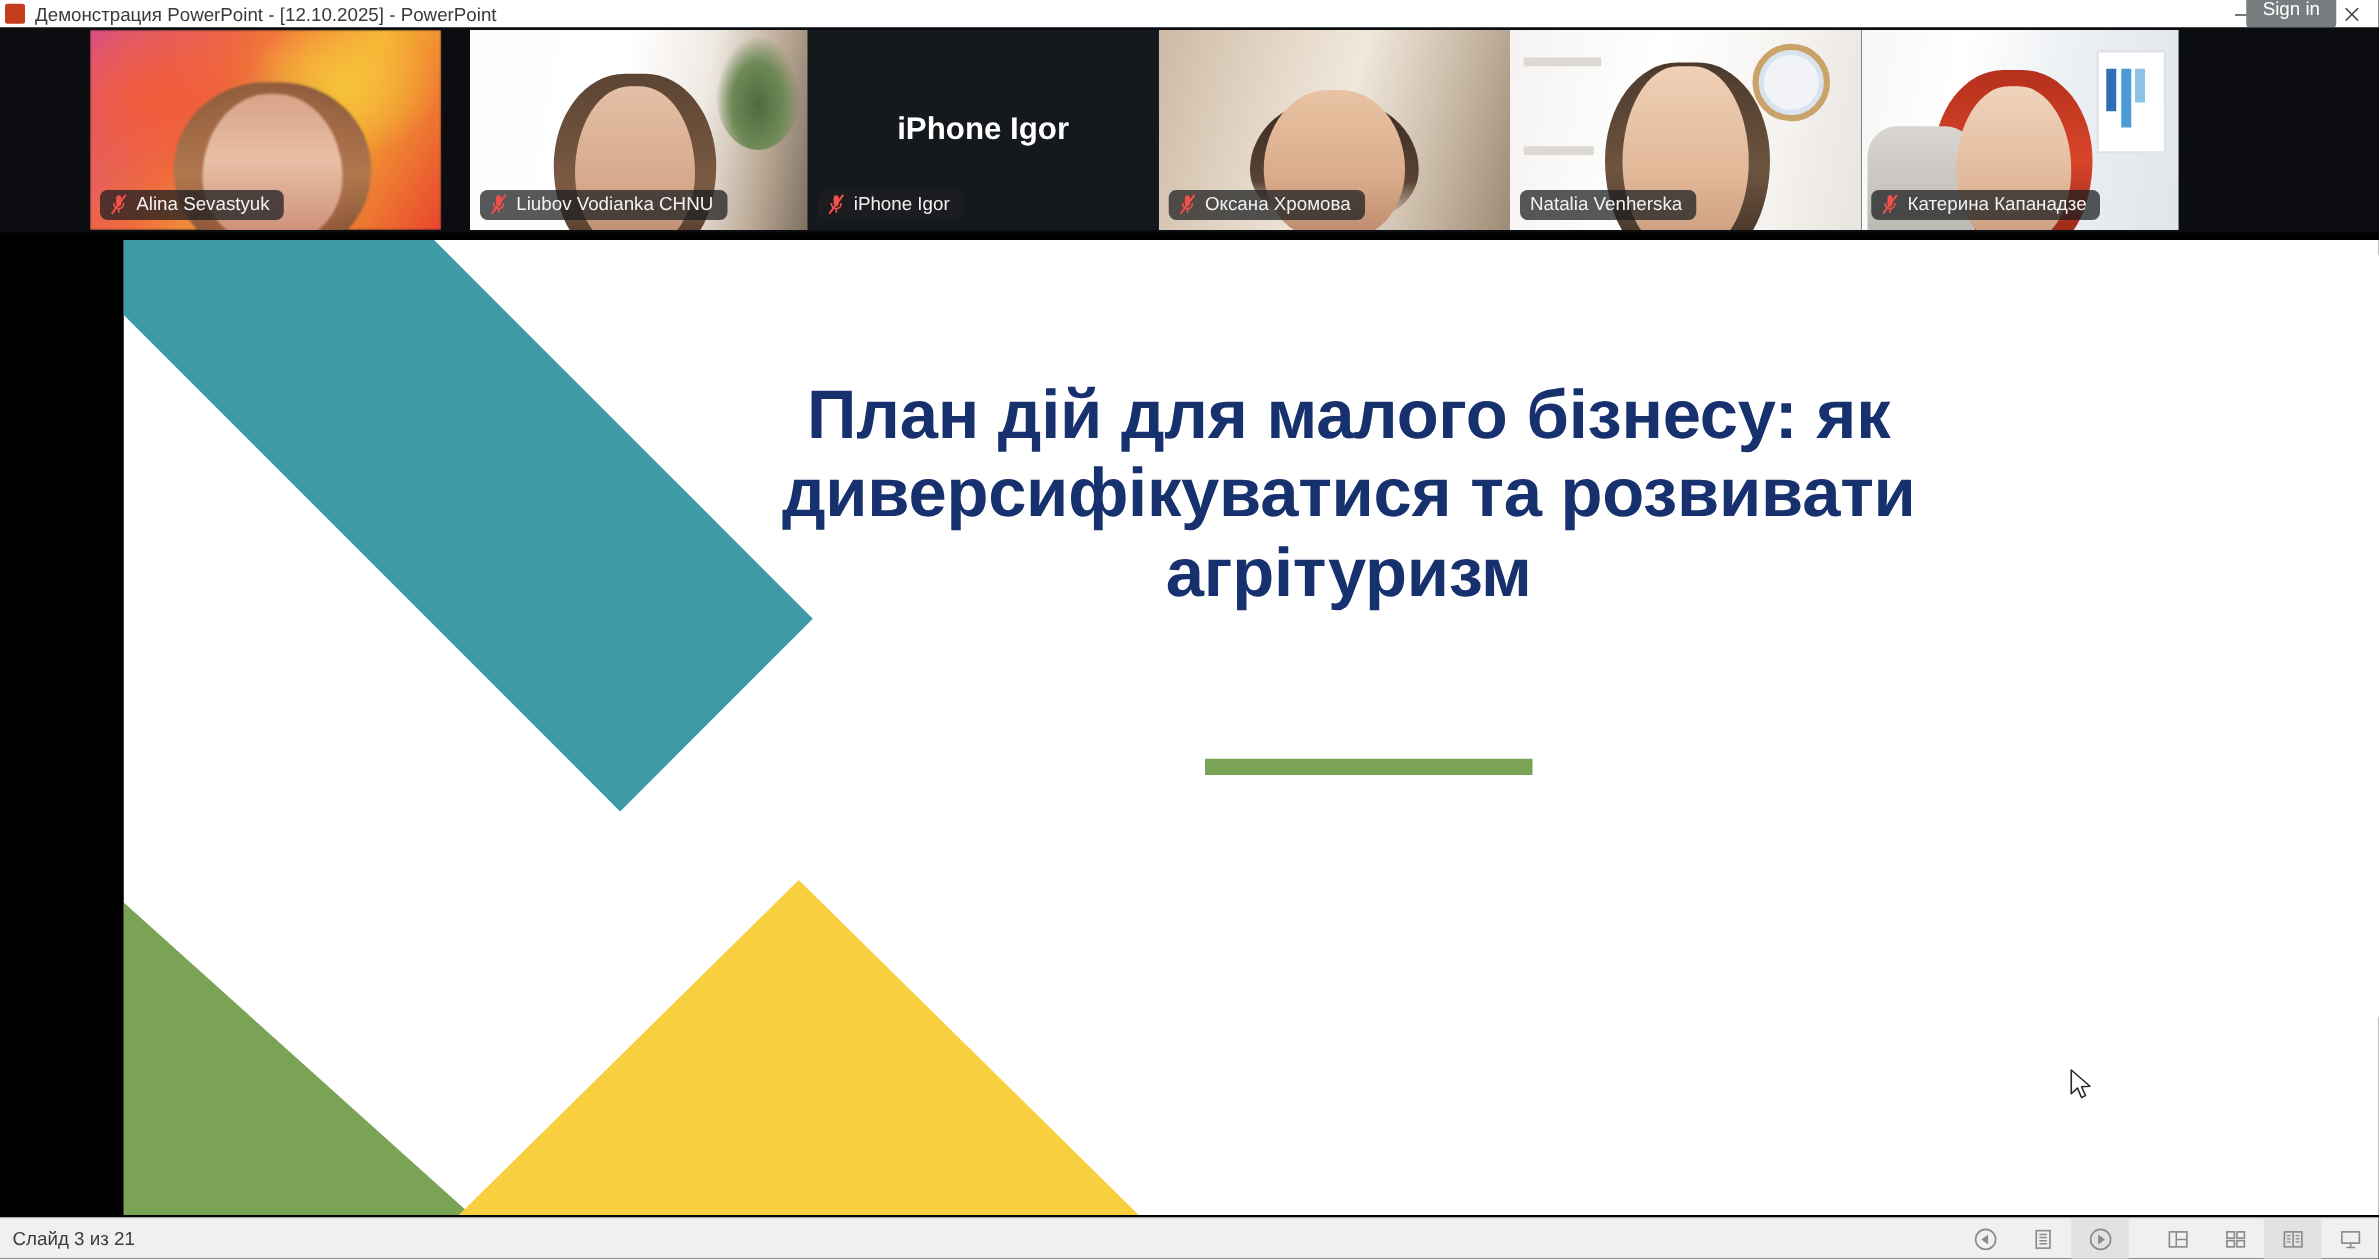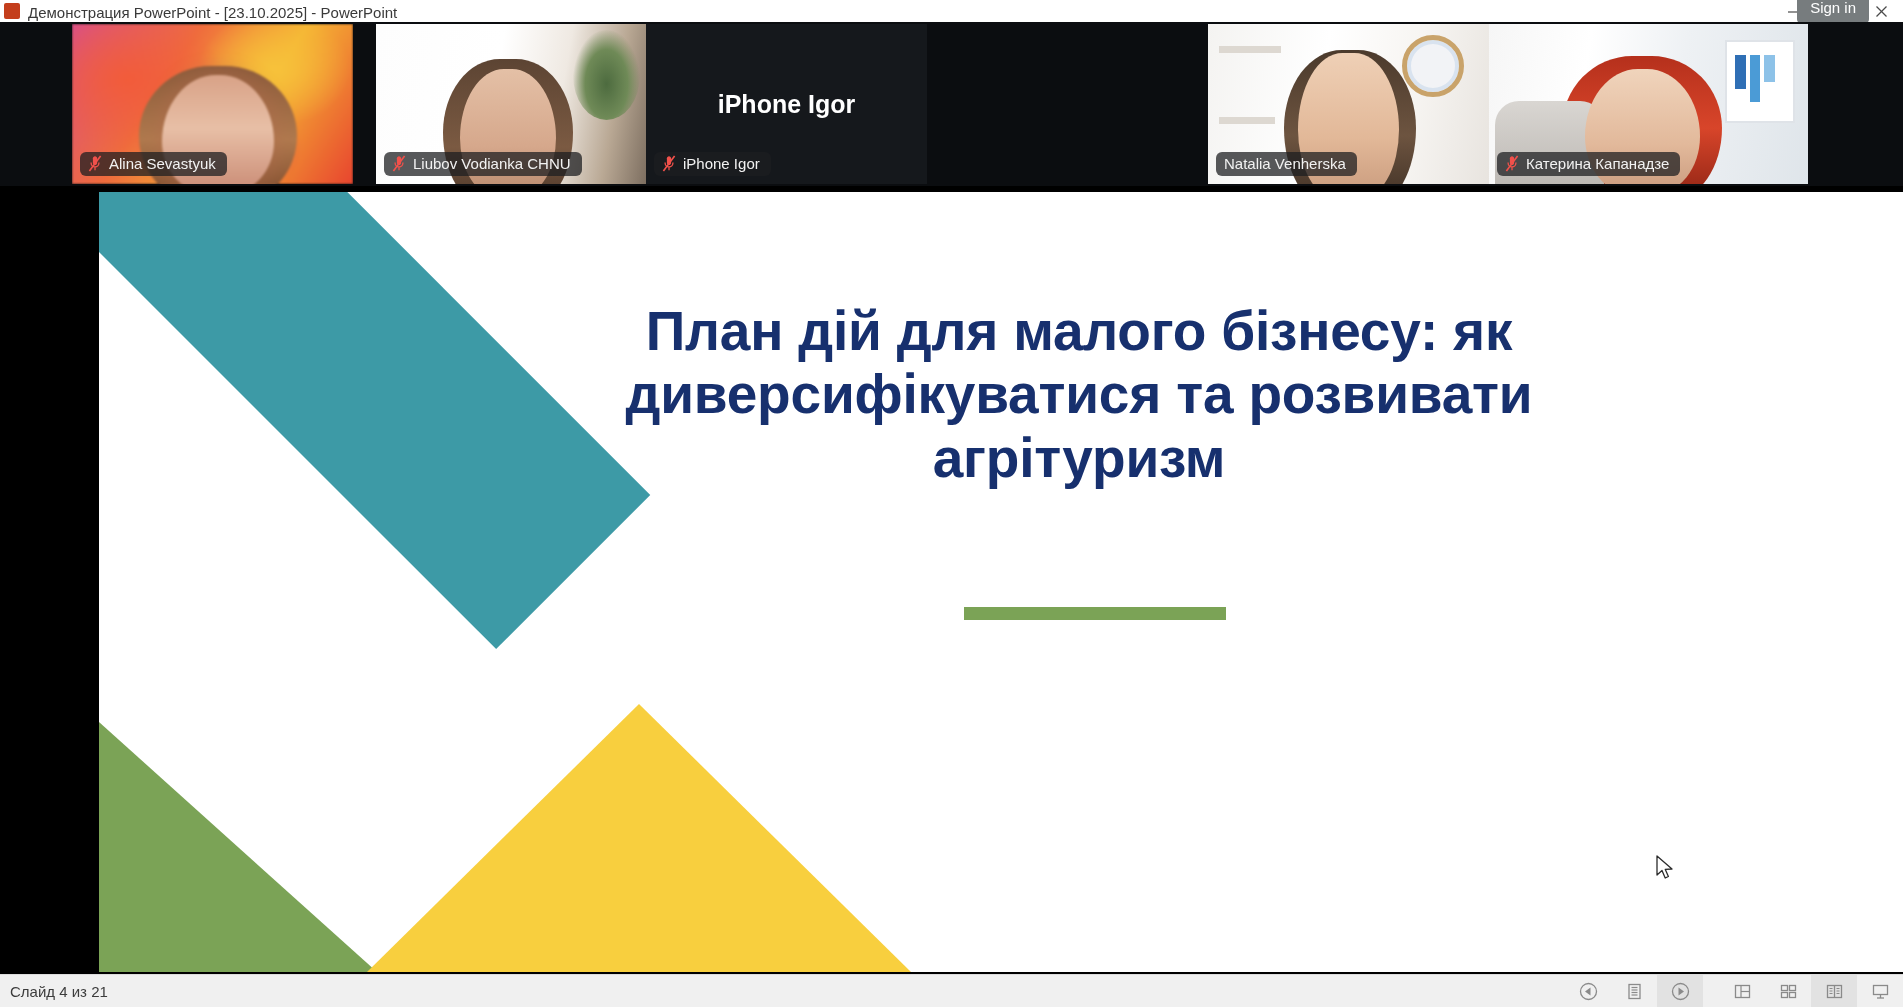--- a/index.html
+++ b/index.html
@@ -235,21 +235,21 @@
 
   #cursor { position:absolute; left:1656px; top:855px; width:20px; height:28px; pointer-events:none; }
 </style>
 </head>
 <body>
 
 <div id="app">
 
   <div id="titlebar">
     <span class="ppt-badge"></span>
-    <span class="tb-text">Демонстрация PowerPoint - [23.10.2025] - PowerPoint</span>
+    <span class="tb-text">Демонстрация PowerPoint - [12.10.2025] - PowerPoint</span>
 
     <div id="winbtns">
       <div class="wb">
         <svg width="13" height="13" viewBox="0 0 13 13">
             <line x1="1" y1="7" x2="12" y2="7" stroke="#4a4a4a" stroke-width="1.2"></line>
           </svg>
       </div>
       <div class="wb">
         <svg width="13" height="13" viewBox="0 0 13 13">
           <rect x="1.5" y="3.5" width="7.5" height="7.5" fill="none" stroke="#4a4a4a" stroke-width="1.2"></rect>
@@ -308,35 +308,50 @@
         <svg class="mic-muted" viewBox="0 0 14 17">
           <path d="M7 1.2c-1.2 0-2.1 1-2.1 2.1v4.6c0 1.2 1 2.1 2.1 2.1s2.1-1 2.1-2.1V3.3C9.1 2.2 8.2 1.2 7 1.2z" fill="#f2514b"></path>
           <path d="M3.1 7.4v.6c0 2.1 1.7 3.9 3.9 3.9s3.9-1.7 3.9-3.9v-.6" fill="none" stroke="#f2514b" stroke-width="1.3"></path>
           <line x1="7" y1="11.9" x2="7" y2="15.2" stroke="#f2514b" stroke-width="1.3"></line>
           <line x1="1.4" y1="16" x2="12.6" y2="0.9" stroke="#f2514b" stroke-width="1.6"></line>
         </svg>
         <span class="nm">iPhone Igor</span>
       </div>
     </div>
 
+    <div class="tile" style="left:927px; width:281px;">
+      <div class="feed bg-oksana">
+        <span class="hair"></span>
+        <span class="head"></span>
+      </div>
+      <div class="namebadge">
+        <svg class="mic-muted" viewBox="0 0 14 17">
+          <path d="M7 1.2c-1.2 0-2.1 1-2.1 2.1v4.6c0 1.2 1 2.1 2.1 2.1s2.1-1 2.1-2.1V3.3C9.1 2.2 8.2 1.2 7 1.2z" fill="#f2514b"></path>
+          <path d="M3.1 7.4v.6c0 2.1 1.7 3.9 3.9 3.9s3.9-1.7 3.9-3.9v-.6" fill="none" stroke="#f2514b" stroke-width="1.3"></path>
+          <line x1="7" y1="11.9" x2="7" y2="15.2" stroke="#f2514b" stroke-width="1.3"></line>
+          <line x1="1.4" y1="16" x2="12.6" y2="0.9" stroke="#f2514b" stroke-width="1.6"></line>
+        </svg>
+        <span class="nm">Оксана Хромова</span>
+      </div>
+    </div>
 
     <div class="tile active" style="left:1208px; width:281px;">
       <div class="feed bg-natalia">
         <span class="clock"></span>
         <span class="shelf"></span>
         <span class="shelf2"></span>
         <span class="hair"></span>
         <span class="head"></span>
       </div>
       <div class="namebadge">
         <span class="nm">Natalia Venherska</span>
       </div>
     </div>
 
-    <div class="tile" style="left:1489px; width:319px;">
+    <div class="tile" style="left:1489px; width:254px;">
       <div class="feed bg-kateryna">
         <span class="chair"></span>
         <span class="poster">
             <i></i>
             <i></i>
             <i></i>
           </span>
         <span class="hair"></span>
         <span class="head"></span>
       </div>
@@ -357,21 +372,21 @@
     <div class="shape-teal"></div>
     <div class="shape-green"></div>
     <div class="shape-yellow"></div>
 
     <div id="slide-title">План дій для малого бізнесу:  як диверсифікуватися та розвивати агрітуризм</div>
     <div id="title-rule"></div>
 
   </div>
 
   <div id="statusbar">
-    <span class="sb-text">Слайд 4 из 21</span>
+    <span class="sb-text">Слайд 3 из 21</span>
 
     <div id="sb-tools">
       <div class="sbtn">
         <svg width="19" height="19" viewBox="0 0 19 19">
           <circle cx="9.5" cy="9.5" r="8" fill="none" stroke="#8a8a8a" stroke-width="1.3"></circle>
           <polygon points="11.5,5.5 11.5,13.5 6,9.5" fill="#8a8a8a"></polygon>
         </svg>
       </div>
       <div class="sbtn">
         <svg width="19" height="19" viewBox="0 0 19 19">

